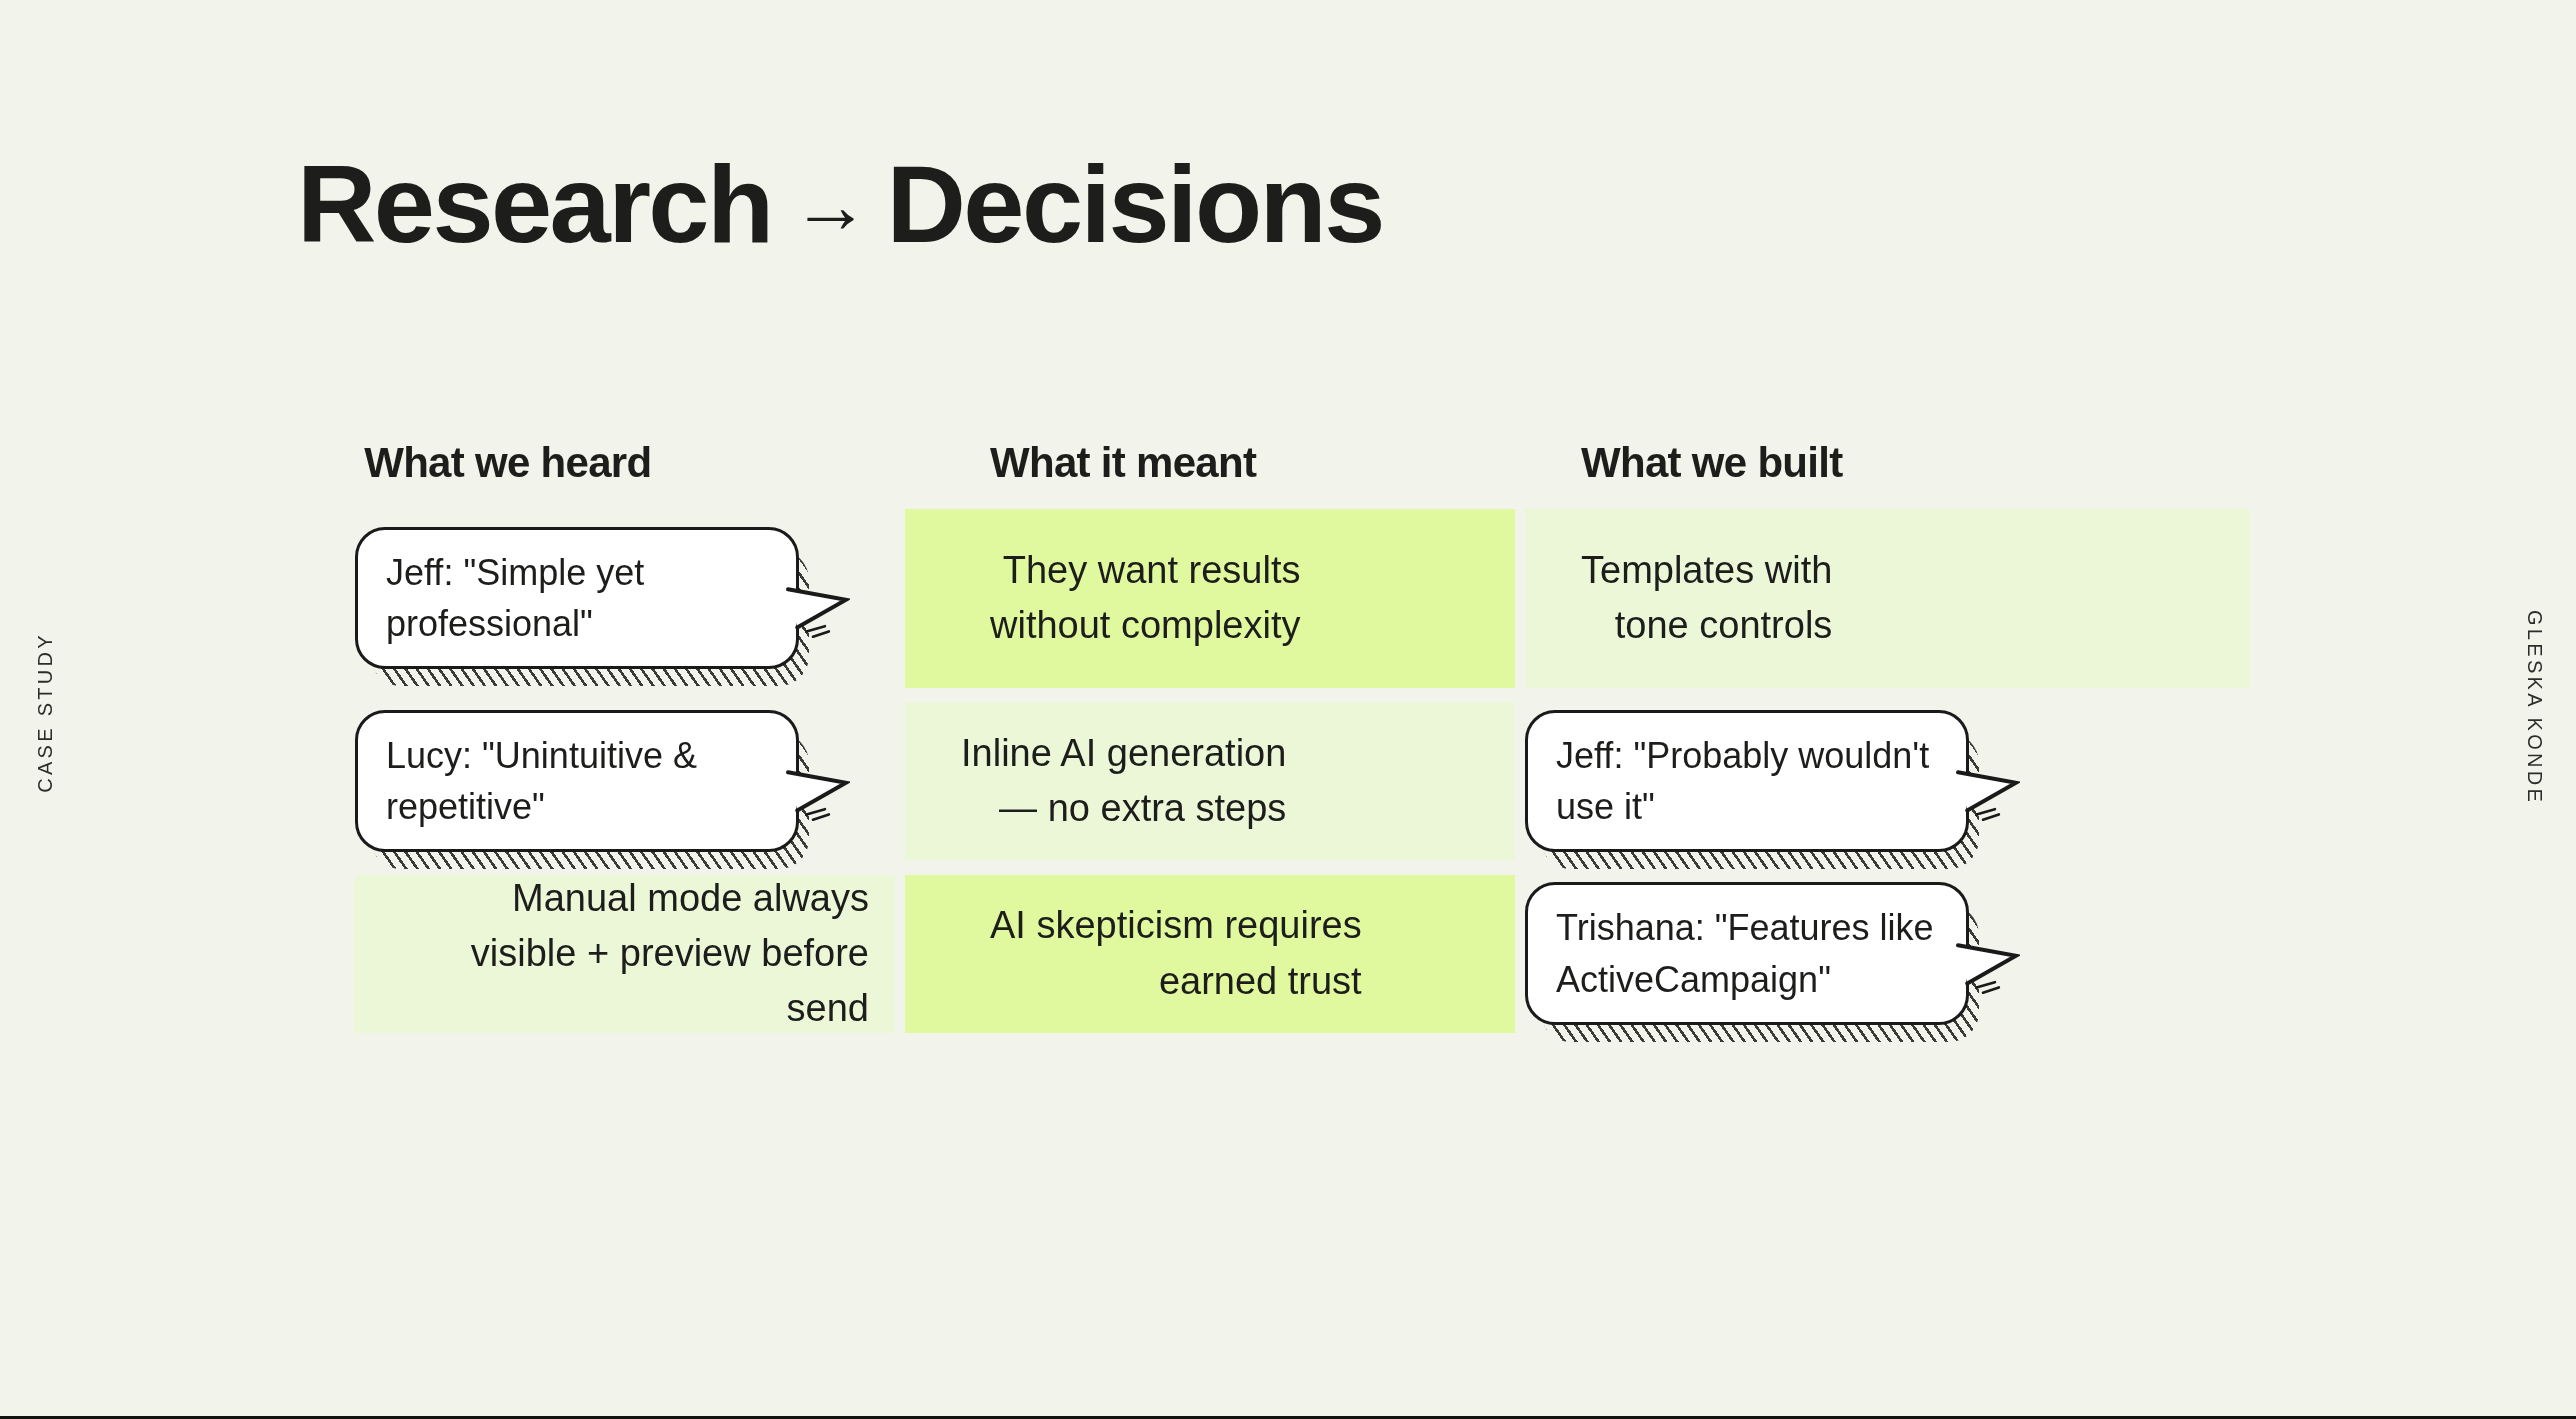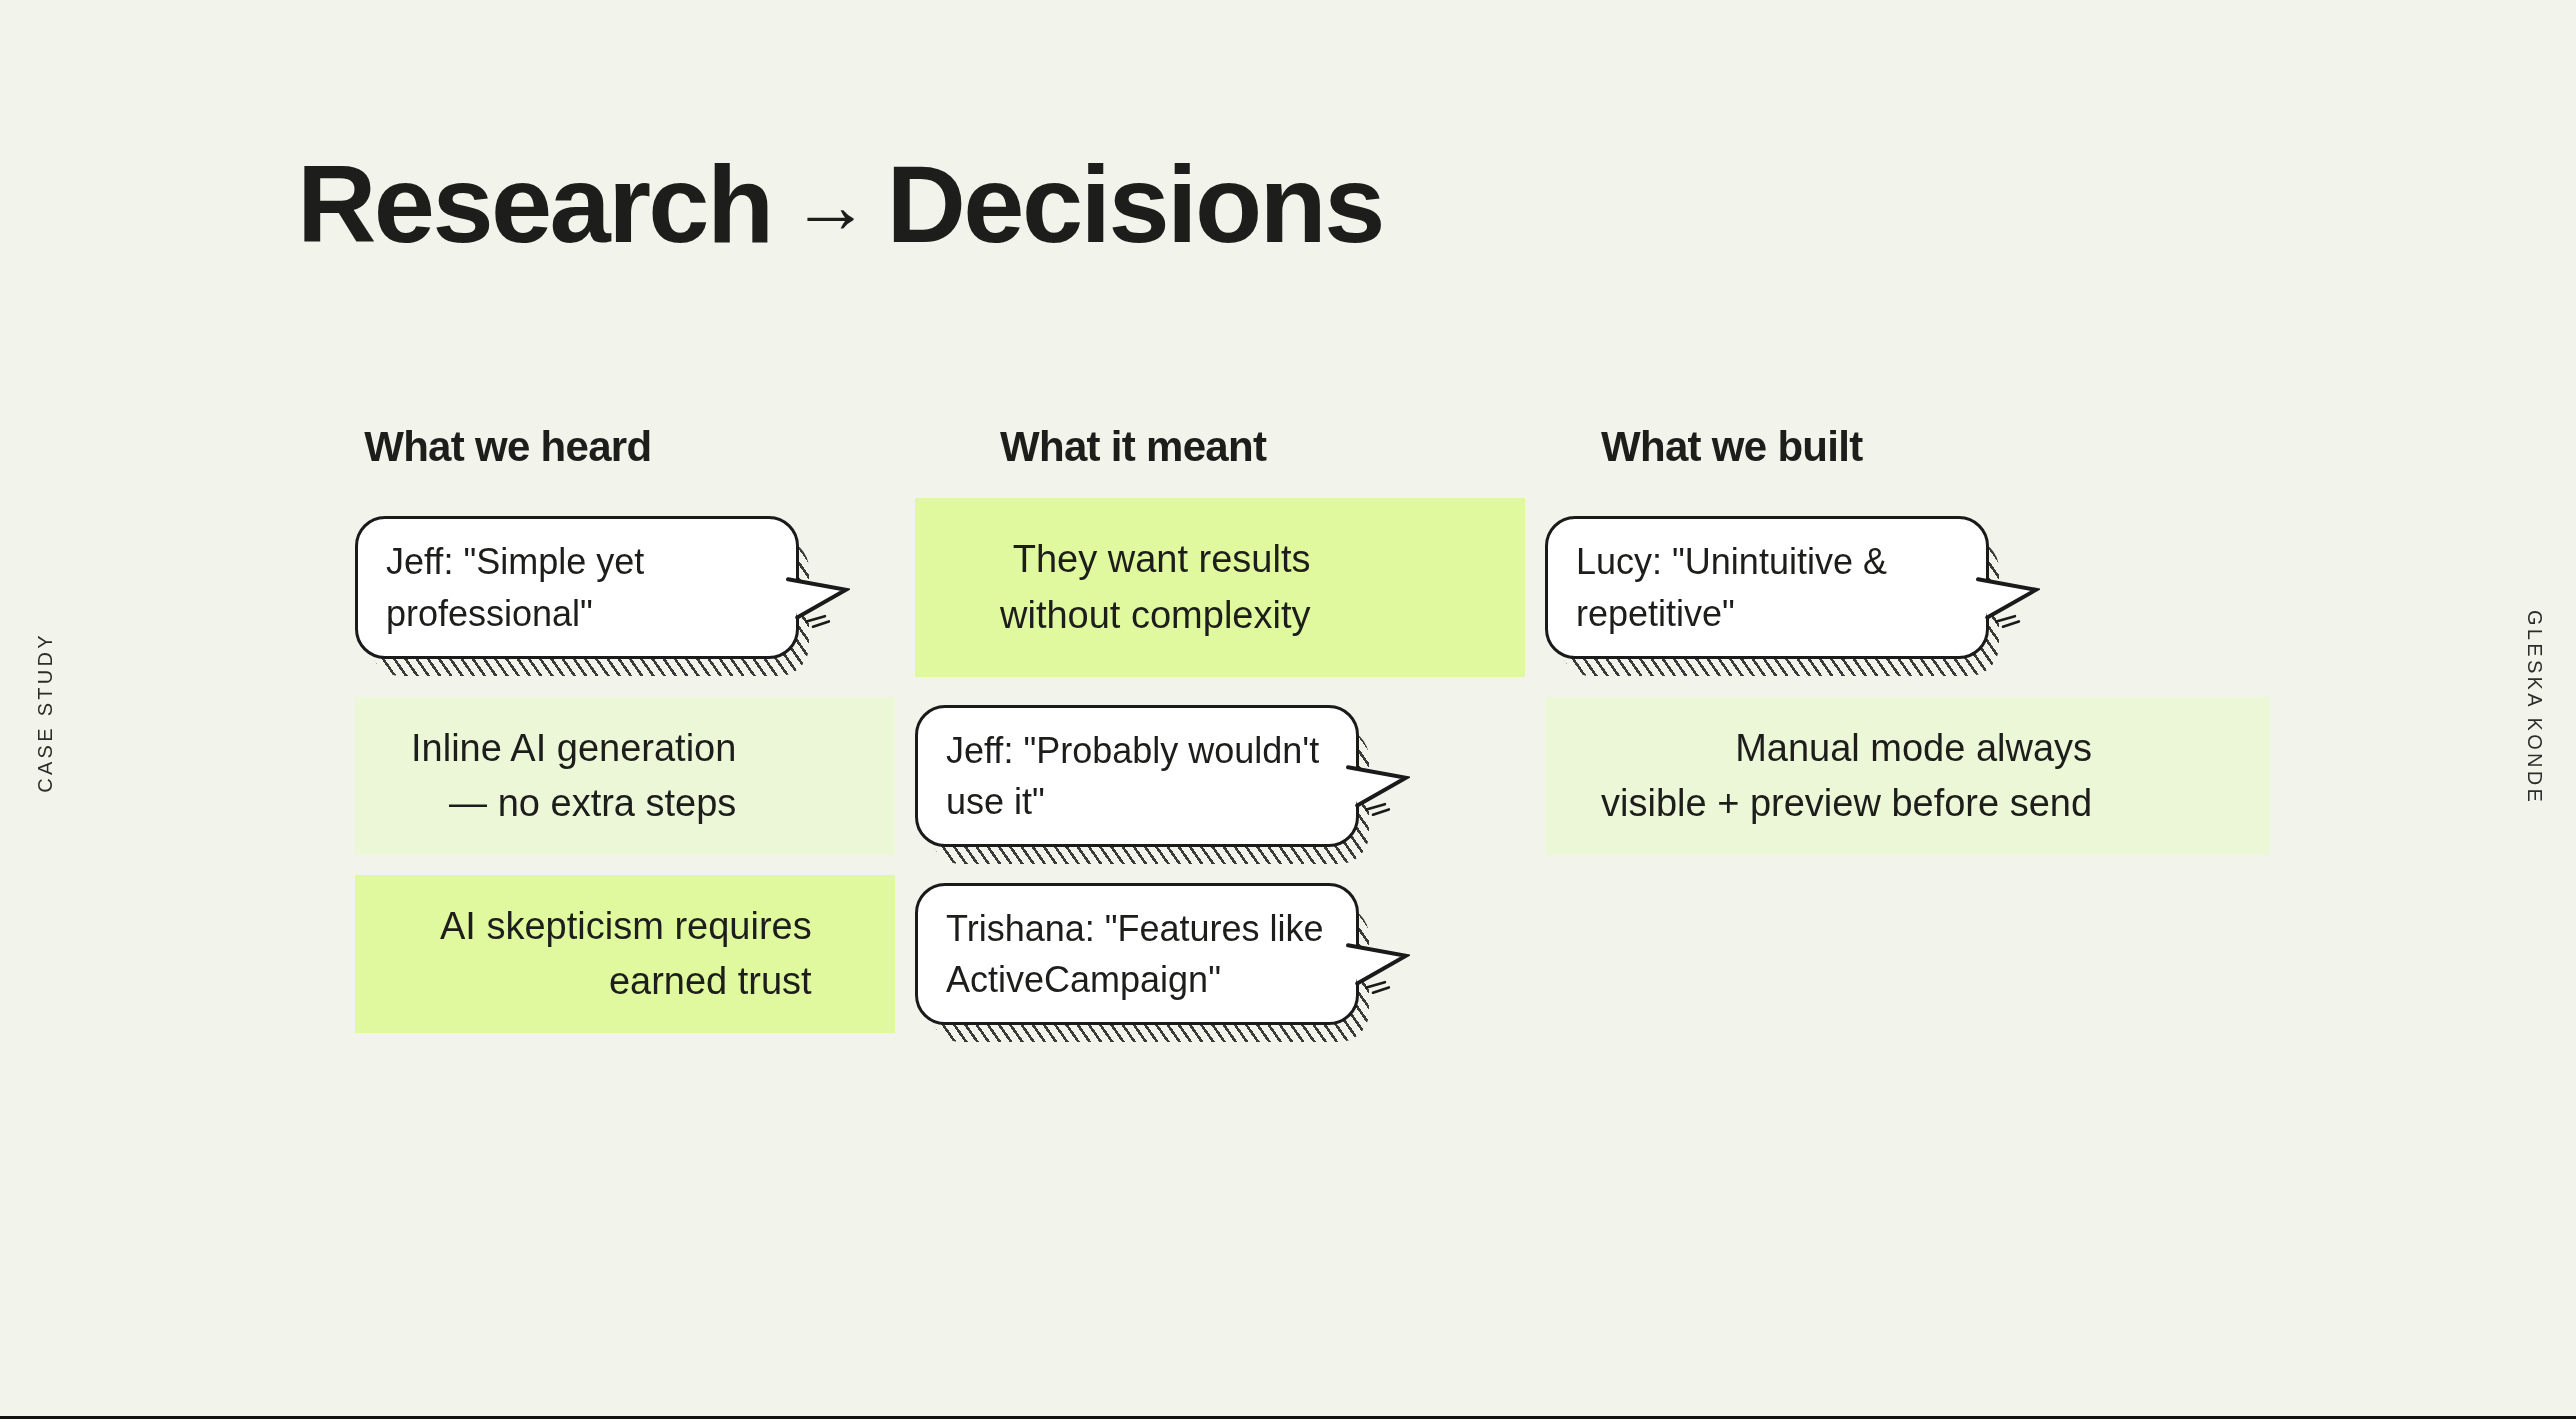--- a/index.html
+++ b/index.html
@@ -54,27 +54,26 @@
   }
   .side-label--right {
     right: 30px;
     top: 610px;
   }
 
   
   .table {
     position: absolute;
     left: 355px;
-    top: 412px;
+    top: 428px;
     display: grid;
     grid-template-columns: 540px 610px 725px;
     grid-template-rows: 66px 179px 158px 158px 195px;
     column-gap: 10px;
     row-gap: 14.5px;
-    gap: 20px;
   }
   .col-header {
     align-self: end;
     font-size: 42px;
     font-weight: 800;
     letter-spacing: -0.7px;
     padding-bottom: 6.6px;
   }
   .col-header--heard { padding-left: 9.2px; }
   .col-header--meant { padding-left: 85px; }
@@ -171,20 +170,24 @@
         <polygon points="6,8 94,24 20,66" fill="#ffffff"></polygon>
         <polyline points="6,8 94,24 20,66" fill="none" stroke="#1a1a1a" stroke-width="6" stroke-linecap="round"></polyline>
         <path d="M34 72 L62 64 M44 80 L68 72" stroke="#1a1a1a" stroke-width="4" stroke-linecap="round"></path>
       </svg>
     </div>
   </div>
   <div class="cell cell--meant">
     <span class="cell-text">They want results
 without complexity</span>
   </div>
+  <div class="cell cell--built">
+    <span class="cell-text">Templates with
+tone controls</span>
+  </div>
 
   <div class="bubble-slot">
     <div class="bubble">
       <b>Lucy:</b>
       <span>"Unintuitive &amp; repetitive"</span>
       <svg class="tail" viewBox="0 0 100 88">
         <polygon points="6,8 94,24 20,66" fill="#ffffff"></polygon>
         <polyline points="6,8 94,24 20,66" fill="none" stroke="#1a1a1a" stroke-width="6" stroke-linecap="round"></polyline>
         <path d="M34 72 L62 64 M44 80 L68 72" stroke="#1a1a1a" stroke-width="4" stroke-linecap="round"></path>
       </svg>

